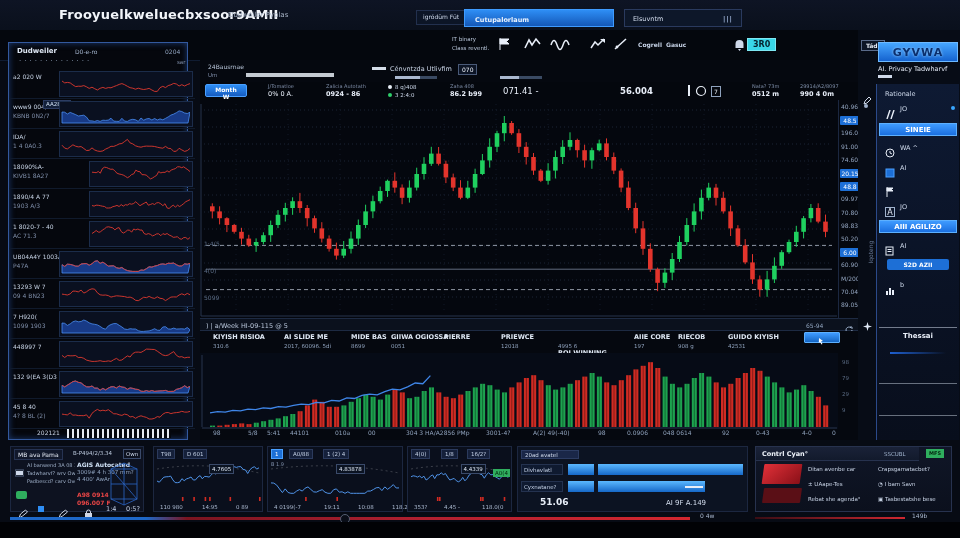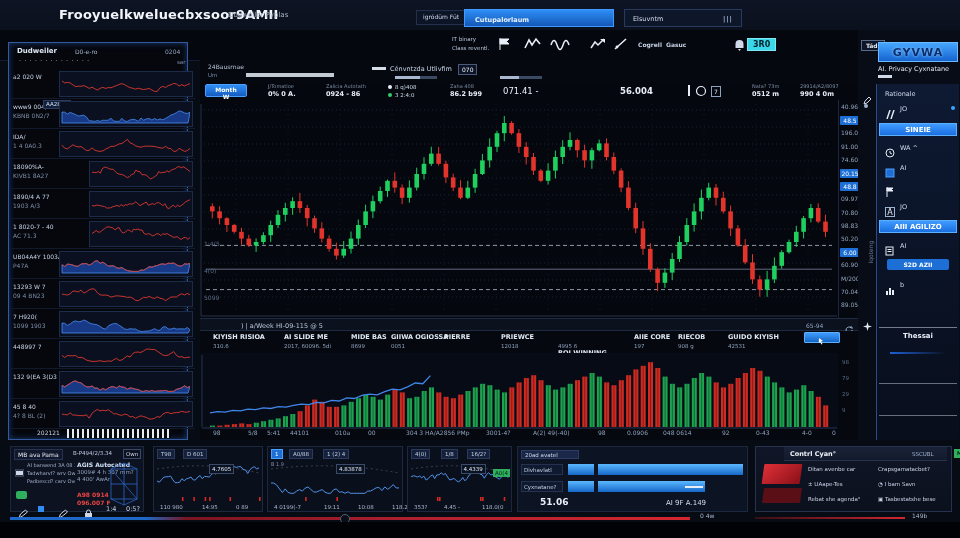--- a/index.html
+++ b/index.html
@@ -226,21 +226,21 @@
     <div class="abs" style="left:300px;top:16px;width:42px;height:3px;background:#3a4a63;">
         <div style="width:45%;height:3px;background:#aab8cf;"></div>
       </div>
   </div>
 
   <div id="ch2">
     <button id="tf-btn">Month W</button>
     <div id="stats">
         <div class="abs" style="left: 68px; top: 1px; height: 16px;">
           <div class="abs" style="left: 0px; top: 0px; font-size: 5px; color: rgb(126, 141, 168); white-space: nowrap;">J/Tomatloe</div>
-          <div class="abs" style="left: 0px; top: 7px; font-size: 6.5px; font-weight: bold; color: rgb(232, 238, 248); white-space: nowrap;">0% 0 A.</div>
+          <div class="abs" style="left: 0px; top: 7px; font-size: 6.5px; font-weight: normal; color: rgb(232, 238, 248); white-space: nowrap;">0% 0 A.</div>
         </div>
         <div class="abs" style="left: 126px; top: 1px; height: 16px;">
           <div class="abs" style="left: 0px; top: 0px; font-size: 5px; color: rgb(126, 141, 168); white-space: nowrap;">Zalicia Autotath</div>
           <div class="abs" style="left: 0px; top: 7px; font-size: 6.5px; font-weight: bold; color: rgb(232, 238, 248); white-space: nowrap;">0924 - 86</div>
         </div>
         <div class="abs" style="left: 188px; top: 1px; height: 16px;">
           <div class="abs" style="left: 0px; top: 1px; font-size: 5.5px; color: rgb(205, 216, 234); white-space: nowrap;"><span style="display:inline-block;width:4px;height:4px;border-radius:50%;background:#e8eef6;margin-right:3px;"></span>8 q)408</div>
           <div class="abs" style="left: 0px; top: 9px; font-size: 5.5px; color: rgb(205, 216, 234); white-space: nowrap;"><span style="display:inline-block;width:4px;height:4px;border-radius:50%;background:#2fce6a;margin-right:3px;"></span>3 2:4:0</div>
         </div>
         <div class="abs" style="left: 250px; top: 1px; height: 16px;">
@@ -493,21 +493,21 @@
         <div class="abs" style="left: 2px; top: 201px; font-size: 6px; color: rgb(147, 165, 192); white-space: nowrap;">89.05</div>
       </div>
     <div id="left-labels">
         <div class="abs" style="left: 4px; top: 140px; font-size: 6px; color: rgb(91, 108, 133);">1:4(5</div>
         <div class="abs" style="left: 4px; top: 167px; font-size: 6px; color: rgb(91, 108, 133);">4(0)</div>
         <div class="abs" style="left: 4px; top: 194px; font-size: 6px; color: rgb(91, 108, 133);">5099</div>
       </div>
   </div>
 
   <div id="statusbar">
-    <span class="abs" style="left:6px;top:3px;font-size:6.5px;color:#b9c6da;margin-left:35px;">) | a/Week  HI-09-115 @ 5</span>
+    <span class="abs" style="left:6px;top:3px;font-size:6.5px;color:#b9c6da;">) | a/Week  HI-09-115 @ 5</span>
     <span class="abs" style="left:606px;top:3px;font-size:6px;color:#8fa2bd;">65-94</span>
     <span class="abs" style="left:644px;top:1px;">
       <svg width="10" height="10">
           <path d="M8 5a3 3 0 1 1-1-2.2M7 1v2h2" fill="none" stroke="#9fb2cc" stroke-width="1"></path>
         </svg></span>
   </div>
 
   <div id="indicator">
     <div id="ind-cols">
         <div class="abs" style="left: 13px; top: 2px;">
@@ -768,21 +768,21 @@
           <path d="M1 8l1-3 4-4 2 2-4 4z" fill="none" stroke="#cfd9ea" stroke-width="1"></path>
         </svg></span>
     <span class="abs" style="left:6px;top:74px;width:4px;height:4px;border-radius:50%;background:#9fb2cc;"></span>
     <div class="abs" style="left:-18px;top:200px;font-size:6px;color:#6b7c99;transform:rotate(-90deg);width:60px;">Iqoteng</div>
     <span class="abs" style="left:5px;top:286px;">
       <svg width="9" height="9">
           <path d="M4.5 0l1 3.5L9 4.5 5.5 5.5 4.5 9 3.5 5.5 0 4.5l3.5-1z" fill="#dfe8f5"></path>
         </svg></span>
   </div>
   <button id="gyvwa">GYVWA</button>
-  <div class="abs" style="left:878px;top:65px;font-size:6.5px;color:#dfe6f2;">AI. Privacy Cyxnatane</div>
+  <div class="abs" style="left:878px;top:65px;font-size:6.5px;color:#dfe6f2;">AI. Privacy Tadwharvf</div>
   <div class="abs" style="left:878px;top:75px;width:14px;height:3px;background:#cfd9ea;"></div>
   <div id="rb-panel">
     <div class="abs" style="left:8px;top:6px;font-size:6.5px;color:#cdd8ea;">Rationale</div>
     <div id="rb-items">
         <div class="abs" style="left: 8px; top: 19px; width: 72px; height: 14px;">
           <div class="abs" style="left: 0px; top: 1px;"><svg width="11" height="9">
               <g stroke="#e8eef8" stroke-width="1.4">
                 <line x1="2" y1="9" x2="5" y2="0"></line>
                 <line x1="6" y1="9" x2="9" y2="0"></line>
               </g>
@@ -966,21 +966,21 @@
           <div class="abs" style="left: 50px; top: 1px; width: 26px; height: 11px; background: linear-gradient(rgb(91, 184, 255), rgb(22, 104, 200));"></div>
           <div class="abs" style="left: 80px; top: 1px; width: 106.56px; height: 11px; background: linear-gradient(rgb(91, 184, 255), rgb(22, 104, 200));"></div>
           <div class="abs" style="left: 166.56px; top: 6px; width: 18px; height: 2px; background: rgb(232, 238, 248);"></div>
         </div>
       </div>
     <div class="abs" style="left:22px;top:50px;font-size:9px;font-weight:bold;color:#e8eef8;">51.06</div>
     <div class="abs" style="left:148px;top:52px;font-size:7px;color:#d5dff0;">AI 9F A.149</div>
   </div>
 
   <div class="bpanel" style="left:755px;top:446px;width:197px;height:66px;background:linear-gradient(#101627,#0b101d);border-color:#27324e;">
-    <div class="abs" style="left:0;top:0;width:163px;height:13px;background:linear-gradient(#1a2238,#121a2c);border-bottom:1px solid #27324e;margin-left:28px;">
+    <div class="abs" style="left:0;top:0;width:163px;height:13px;background:linear-gradient(#1a2238,#121a2c);border-bottom:1px solid #27324e;">
       <span class="abs" style="left:6px;top:3px;font-size:6.5px;font-weight:bold;color:#eef3fa;">Contrl Cyan°</span>
       <span class="abs" style="left:128px;top:4px;font-size:5.5px;color:#9fb2cc;">SSCUBL</span>
       <span class="abs" style="left:170px;top:2px;padding:0 3px;font-size:5px;line-height:9px;font-weight:bold;color:#04260f;background:#2fae5e;">MFS</span>
     </div>
     <div class="abs" style="left:7px;top:17px;width:38px;height:20px;background:linear-gradient(135deg,#e03038,#8a1018);transform:skewX(-8deg);border-radius:1px;"></div>
     <div class="abs" style="left:7px;top:41px;width:38px;height:15px;background:#5a0f16;transform:skewX(-8deg);border-radius:1px;"></div>
     <div id="ctrl-cells">
         <div class="abs" style="left: 52px; top: 19px; font-size: 5.5px; color: rgb(201, 212, 230); white-space: nowrap;">Ditan avenbe car</div>
         <div class="abs" style="left: 122px; top: 19px; font-size: 5.5px; color: rgb(201, 212, 230); white-space: nowrap;">Crapsgamatacbet?</div>
         <div class="abs" style="left: 52px; top: 34px; font-size: 5.5px; color: rgb(201, 212, 230); white-space: nowrap;">± UAape-Tes</div>

